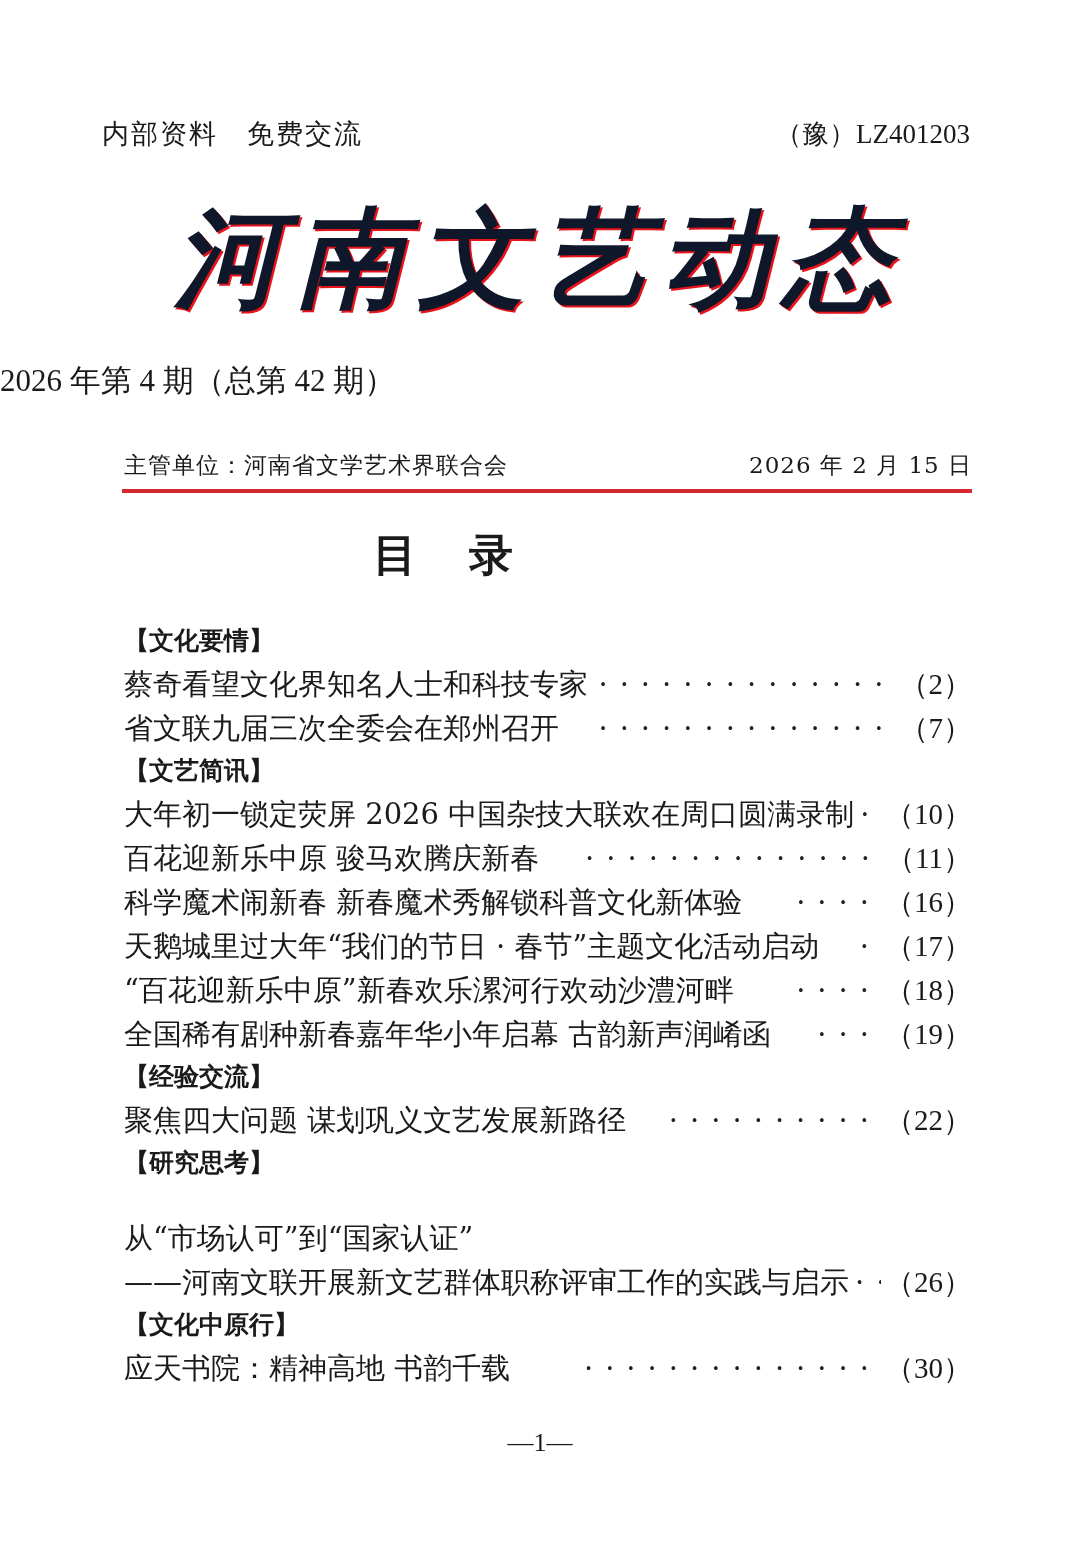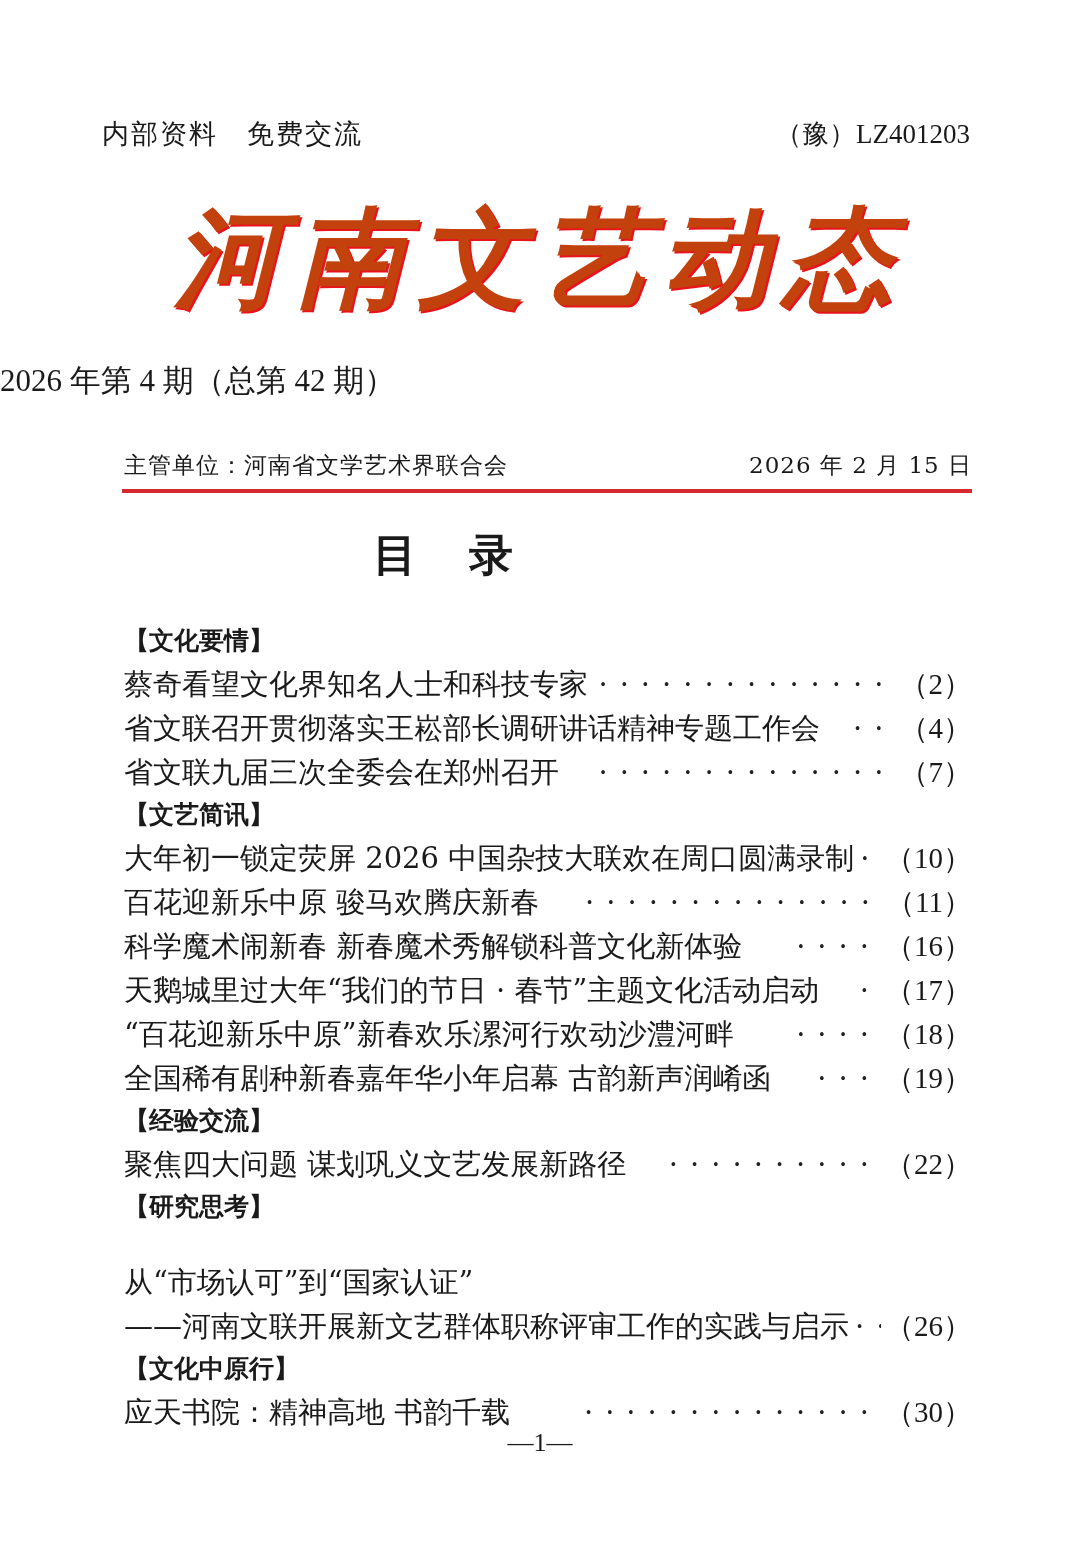--- a/index.html
+++ b/index.html
@@ -5,21 +5,21 @@
   html, body { margin: 0; padding: 0; background: #ffffff; }
   body {
     width: 1080px; height: 1542px; position: relative; overflow: hidden;
     font-family: "DejaVu Serif", "Liberation Serif", serif; color: #1a1a1a;
   }
   .abs { position: absolute; }
   .top-left { left: 102px; top: 116px; font-size: 27px; letter-spacing: 2px; }
   .top-right { right: 110px; top: 116px; font-size: 27px; font-family: "Liberation Serif", "DejaVu Serif", serif; }
   .masthead {
     left: 0; width: 1080px; top: 188px; text-align: center;
-    font-size: 108px; font-weight: bold; color: #c2410c; letter-spacing: 14px;
+    font-size: 108px; font-weight: bold; color: #0f172a; letter-spacing: 14px;
     font-style: italic; line-height: 140px;
     text-shadow: 2px 2px 0 #e8141c;
   }
   .issue { left: 0; width: 1080px; top: 360px; font-size: 31px; font-family: "Liberation Serif", "DejaVu Serif", serif; }
   .sponsor { left: 124px; top: 450px; font-size: 23px; letter-spacing: 1px; text-align: right; }
   .date { right: 108px; top: 450px; font-size: 23px; letter-spacing: 1px; }
   .redline { left: 122px; width: 850px; top: 489px; height: 4px; background: #d42a2f; }
   .toc-title { left: 0; width: 886px; top: 526px; text-align: center; font-size: 44px; font-weight: bold; word-spacing: 0; }
   .toc-title span { display: inline-block; margin: 0 26px; }
   .toc { left: 124px; width: 848px; top: 620px; }
@@ -52,25 +52,20 @@
   <span>目</span><span>录</span>
 </div>
 
 <div class="abs toc">
 
   <div class="section">【文化要情】</div>
   <div class="entry">
     <span class="t">蔡奇看望文化界知名人士和科技专家</span>
     <span class="dots">··············</span>
     <span class="p">（2）</span>
-  </div>
-  <div class="entry">
-    <span class="t">省文联召开贯彻落实王崧部长调研讲话精神专题工作会</span>
-    <span class="dots">··</span>
-    <span class="p">（4）</span>
   </div>
   <div class="entry">
     <span class="t">省文联九届三次全委会在郑州召开</span>
     <span class="dots">··············</span>
     <span class="p">（7）</span>
   </div>
 
   <div class="section">【文艺简讯】</div>
   <div class="entry">
     <span class="t">大年初一锁定荧屏 2026 中国杂技大联欢在周口圆满录制</span>

